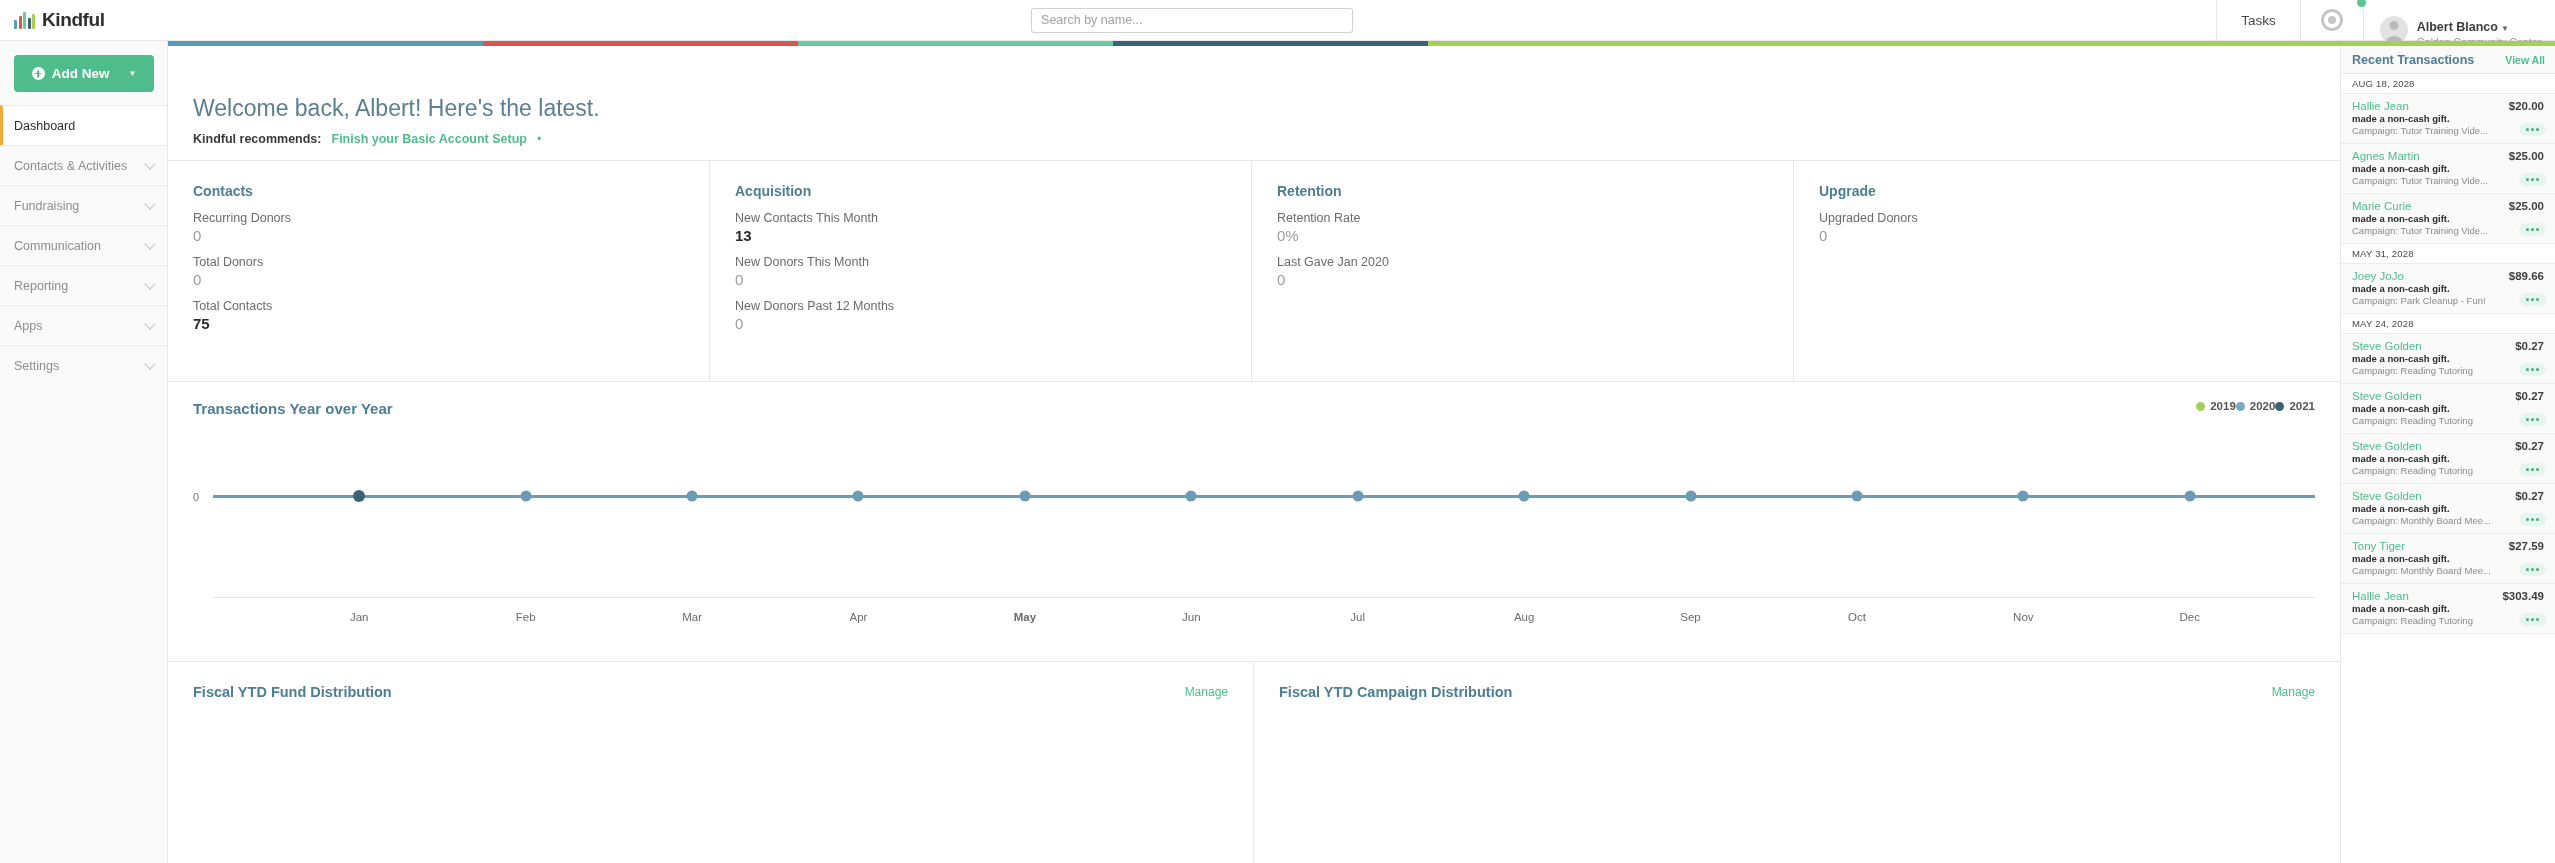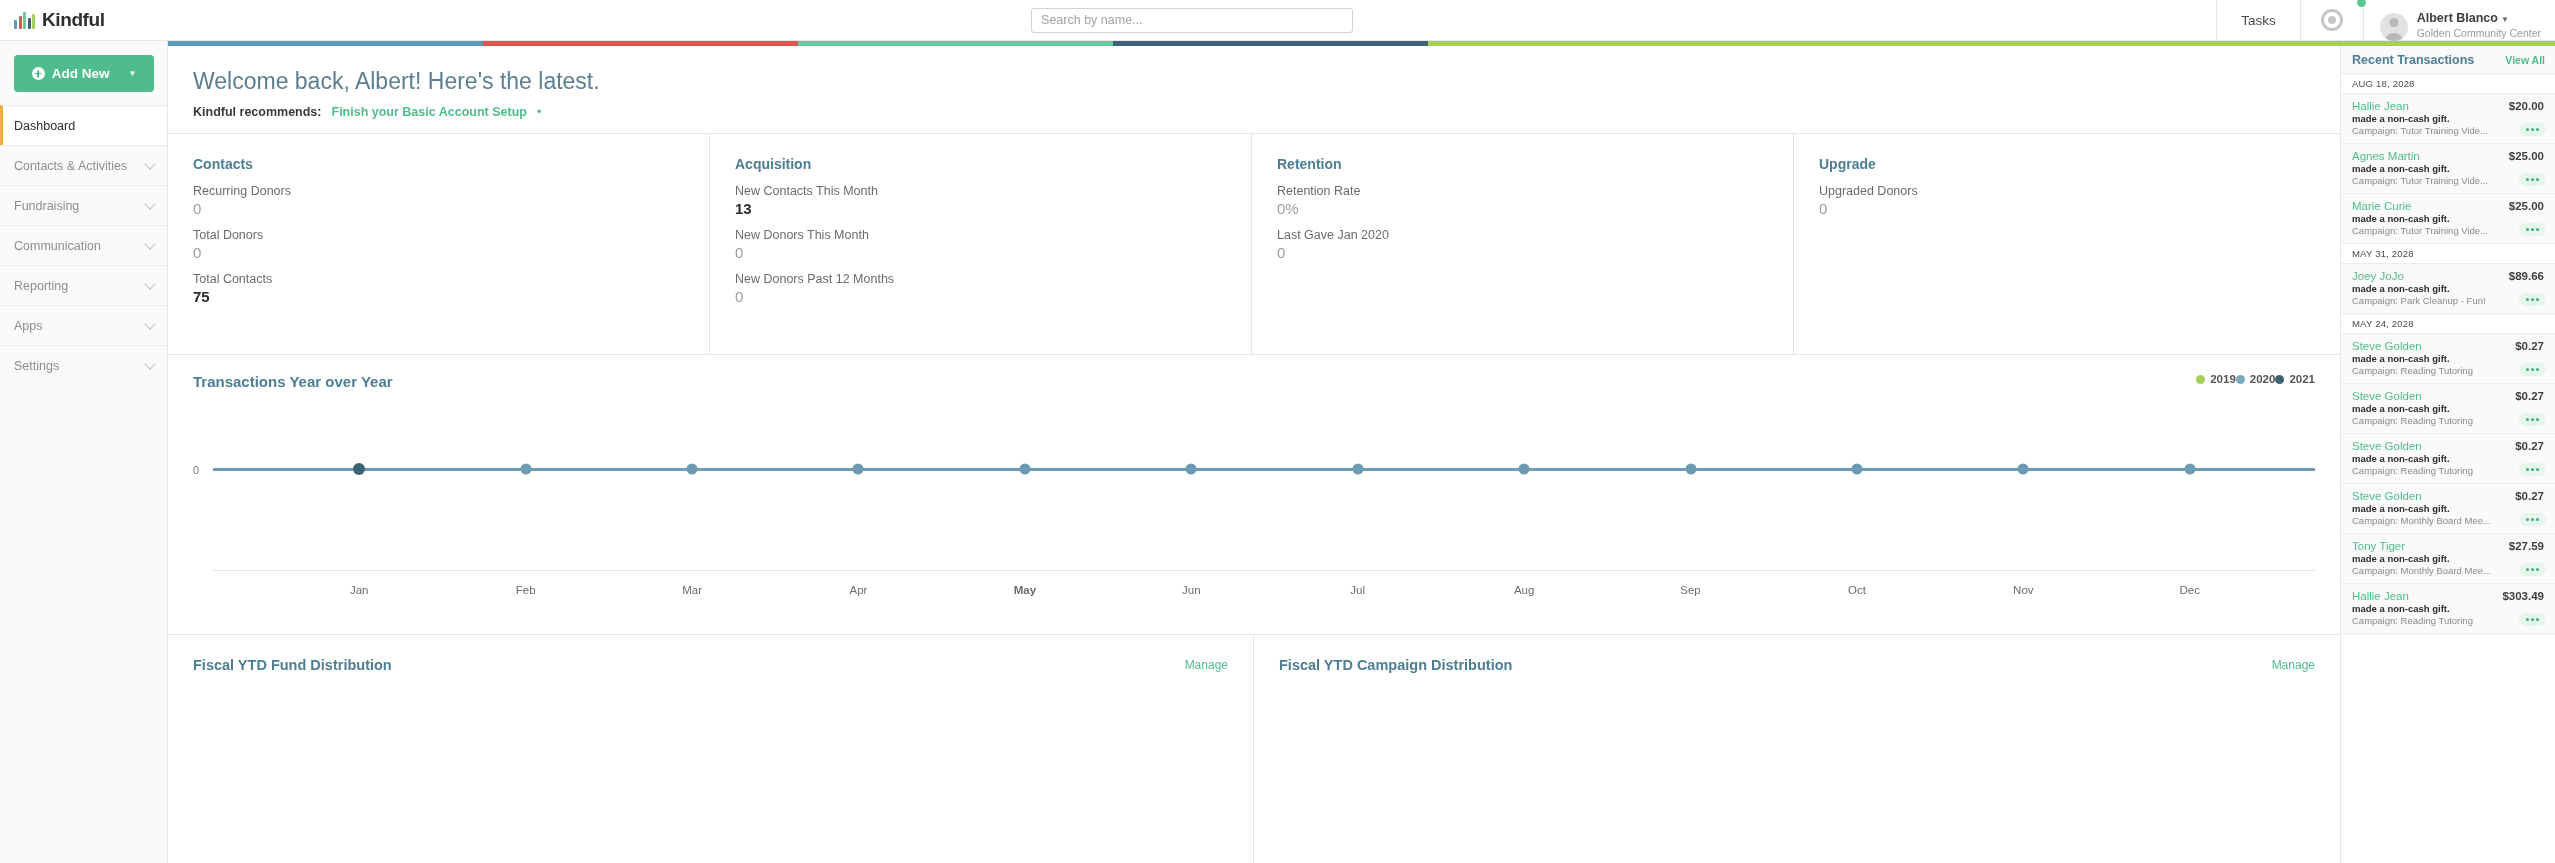--- a/index.html
+++ b/index.html
@@ -44,21 +44,21 @@
     width: 22px; height: 22px; border-radius: 50%; border: 3px solid #c6c6c6;
     display: flex; align-items: center; justify-content: center; position: relative;
   }
   .notif-ring::after {
     content: ""; width: 8px; height: 8px; border-radius: 50%; background: #c6c6c6;
   }
   .notif-dot {
     position: absolute; top: -2px; right: -3px; width: 9px; height: 9px;
     border-radius: 50%; background: #5bc894;
   }
-  .user-zone { display: flex; align-items: flex-end; gap: 9px; padding: 16px 14px 0 16px; height: 41px; }
+  .user-zone { display: flex; align-items: flex-start; gap: 9px; padding: 16px 14px 0 16px; height: 41px; }
   .avatar {
     width: 28px; height: 28px; border-radius: 50%; background: #e2e2e2;
     position: relative; overflow: hidden; flex: none;
   }
   .avatar::before {
     content: ""; position: absolute; top: 5px; left: 50%; transform: translateX(-50%);
     width: 9px; height: 9px; border-radius: 50%; background: #b9b9b9;
   }
   .avatar::after {
     content: ""; position: absolute; bottom: -5px; left: 50%; transform: translateX(-50%);
@@ -107,21 +107,21 @@
     width: 8px; height: 8px; border-right: 1.4px solid #c2c2c2; border-bottom: 1.4px solid #c2c2c2;
     transform: rotate(45deg); margin-top: -4px;
   }
 
   
   .main {
     position: absolute; top: 46px; left: 168px; width: 2172px; height: 817px;
     background: #ffffff; overflow: hidden;
   }
   .welcome-block { padding: 22px 0 14px 25px; }
-  .welcome-title { font-size: 23px; color: #5b7f92; font-weight: normal; }
+  .welcome-title { font-size: 23px; color: #5b7f92; font-weight: normal; margin-top: 27px; }
   .rec-row { display: flex; align-items: center; gap: 10px; margin-top: 10px; }
   .rec-label { font-size: 12.5px; color: #3a3a3a; font-weight: bold; }
   .rec-link { font-size: 12.5px; color: #4fbd8b; font-weight: bold; text-decoration: none; }
   .rec-dot { font-size: 12.5px; color: #4fbd8b; }
 
   .card-row {
     display: flex; border-top: 1px solid #e7e7e7; border-bottom: 1px solid #e7e7e7;
     height: 222px; background: #fff;
   }
   .stat-card { padding: 22px 0 0 25px; border-right: 1px solid #e7e7e7; }

